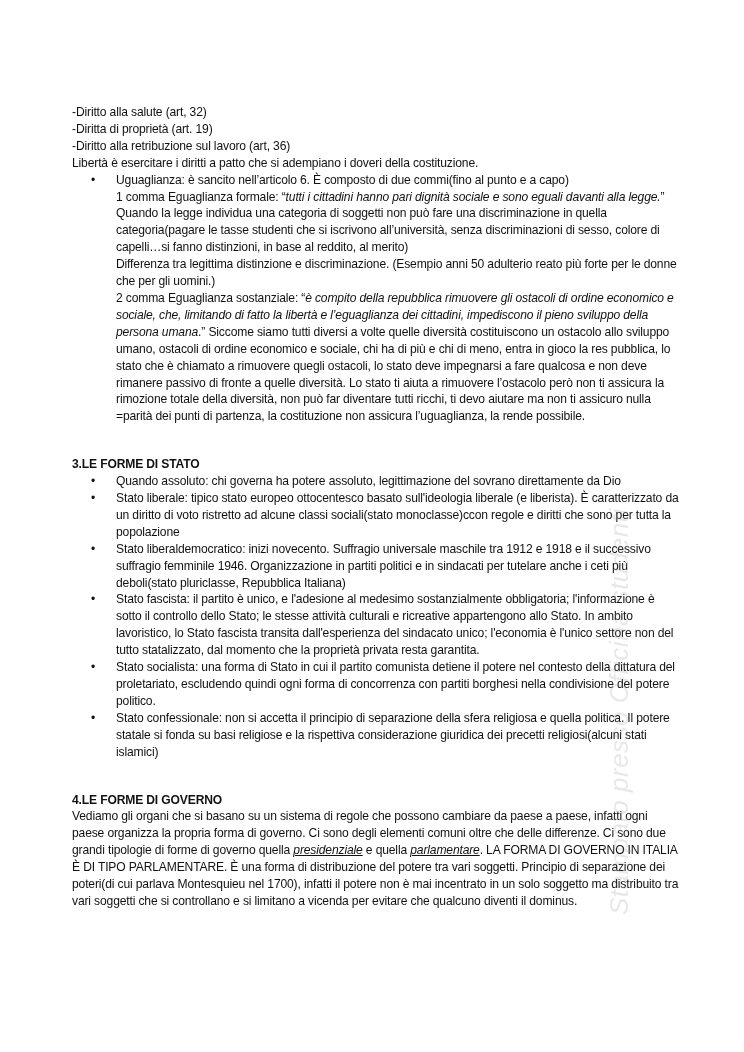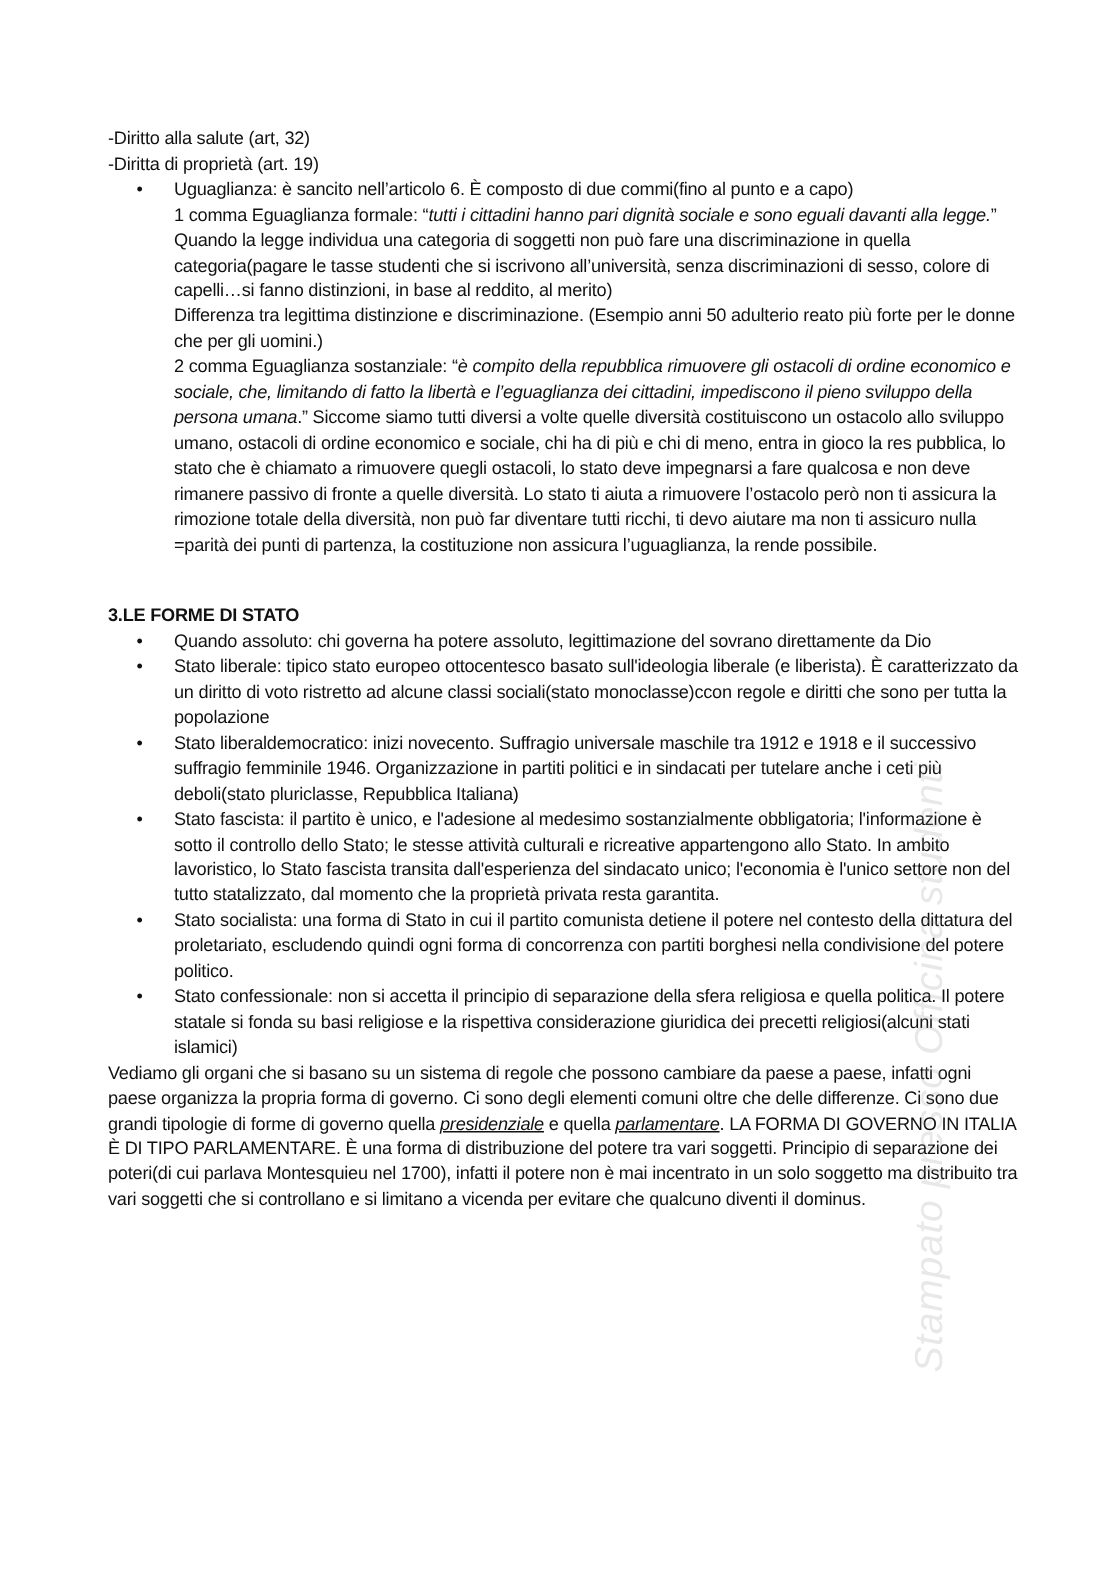--- a/index.html
+++ b/index.html
@@ -1,36 +1,38 @@
 <!DOCTYPE html>
 <html><head>
 <meta charset="utf-8">
 <style>
   html, body { margin: 0; padding: 0; background: #ffffff; }
   body { width: 744px; height: 1052px; position: relative; overflow: hidden;
          font-family: "Liberation Sans", sans-serif; color: #111; }
-  .page { position: absolute; left: 72px; top: 84px; width: 610px;
+  .page { position: absolute; left: 72px; top: 104px; width: 610px;
           font-size: 12.1px; line-height: 16.9px; letter-spacing: -0.15px; }
   .line { white-space: normal; }
   ul.bullets { list-style: none; margin: 0; padding: 0; }
   ul.bullets li { position: relative; padding-left: 44px; }
   ul.bullets li .bullet { position: absolute; left: 19px; top: 0; font-size: 12px; }
   .heading { font-weight: bold; margin-top: 31px; }
   em { font-style: italic; }
   u { text-decoration: underline; font-style: italic; }
   .watermark { position: absolute; left: 604px; top: 915px; transform-origin: 0 0;
                transform: rotate(-90deg); font-size: 26px; font-style: italic;
                color: rgba(150,150,150,0.22); white-space: nowrap; letter-spacing: 0.5px; }
 </style>
 </head>
 <body>
 
 <div class="page">
   <div class="line">-Diritto alla salute (art, 32)</div>
   <div class="line">-Diritta di proprietà (art. 19)</div>
+  <div class="line">-Diritto alla retribuzione sul lavoro (art, 36)</div>
+  <div class="line">Libertà è esercitare i diritti a patto che si adempiano i doveri della costituzione.</div>
 
   <ul class="bullets">
     <li>
       <span class="bullet">•</span>
       <div>Uguaglianza: è sancito nell’articolo 6. È composto di due commi(fino al punto e a capo)</div>
       <div><span>1 comma Eguaglianza formale: “</span><em>tutti i cittadini hanno pari dignità sociale e sono eguali davanti alla legge.</em><span>” Quando la legge individua una categoria di soggetti non può fare una discriminazione in quella categoria(pagare le tasse studenti che si iscrivono all’università, senza discriminazioni di sesso, colore di capelli…si fanno distinzioni, in base al reddito, al merito)</span></div>
       <div>Differenza tra legittima distinzione e discriminazione. (Esempio anni 50 adulterio reato più forte per le donne che per gli uomini.)</div>
       <div><span>2 comma Eguaglianza sostanziale: “</span><em>è compito della repubblica rimuovere gli ostacoli di ordine economico e sociale, che, limitando di fatto la libertà e l’eguaglianza dei cittadini, impediscono il pieno sviluppo della persona umana</em><span>.” Siccome siamo tutti diversi a volte quelle diversità costituiscono un ostacolo allo sviluppo umano, ostacoli di ordine economico e sociale, chi ha di più e chi di meno, entra in gioco la res pubblica, lo stato che è chiamato a rimuovere quegli ostacoli, lo stato deve impegnarsi a fare qualcosa e non deve rimanere passivo di fronte a quelle diversità. Lo stato ti aiuta a rimuovere l’ostacolo però non ti assicura la rimozione totale della diversità, non può far diventare tutti ricchi, ti devo aiutare ma non ti assicuro nulla =parità dei punti di partenza, la costituzione non assicura l’uguaglianza, la rende possibile.</span></div>
     </li>
   </ul>
@@ -38,16 +40,17 @@
   <div class="heading">3.LE FORME DI STATO</div>
   <ul class="bullets">
     <li><span class="bullet">•</span><span>Quando assoluto: chi governa ha potere assoluto, legittimazione del sovrano direttamente da Dio</span></li>
     <li><span class="bullet">•</span><span>Stato liberale: tipico stato europeo ottocentesco basato sull'ideologia liberale (e liberista). È caratterizzato da un diritto di voto ristretto ad alcune classi sociali(stato monoclasse)ccon regole e diritti che sono per tutta la popolazione</span></li>
     <li><span class="bullet">•</span><span>Stato liberaldemocratico: inizi novecento. Suffragio universale maschile tra 1912 e 1918 e il successivo suffragio femminile 1946. Organizzazione in partiti politici e in sindacati per tutelare anche i ceti più deboli(stato pluriclasse, Repubblica Italiana)</span></li>
     <li><span class="bullet">•</span><span>Stato fascista: il partito è unico, e l'adesione al medesimo sostanzialmente obbligatoria; l'informazione è sotto il controllo dello Stato; le stesse attività culturali e ricreative appartengono allo Stato. In ambito lavoristico, lo Stato fascista transita dall'esperienza del sindacato unico; l'economia è l'unico settore non del tutto statalizzato, dal momento che la proprietà privata resta garantita.</span></li>
     <li><span class="bullet">•</span><span>Stato socialista: una forma di Stato in cui il partito comunista detiene il potere nel contesto della dittatura del proletariato, escludendo quindi ogni forma di concorrenza con partiti borghesi nella condivisione del potere politico.</span></li>
     <li><span class="bullet">•</span><span>Stato confessionale: non si accetta il principio di separazione della sfera religiosa e quella politica. Il potere statale si fonda su basi religiose e la rispettiva considerazione giuridica dei precetti religiosi(alcuni stati islamici)</span></li>
   </ul>
 
+  <div class="heading">4.LE FORME DI GOVERNO</div>
   <div><span>Vediamo gli organi che si basano su un sistema di regole che possono cambiare da paese a paese, infatti ogni paese organizza la propria forma di governo. Ci sono degli elementi comuni oltre che delle differenze. Ci sono due grandi tipologie di forme di governo quella </span><u>presidenziale</u><span> e quella </span><u>parlamentare</u><span>. LA FORMA DI GOVERNO IN ITALIA È DI TIPO PARLAMENTARE. È una forma di distribuzione del potere tra vari soggetti. Principio di separazione dei poteri(di cui parlava Montesquieu nel 1700), infatti il potere non è mai incentrato in un solo soggetto ma distribuito tra vari soggetti che si controllano e si limitano a vicenda per evitare che qualcuno diventi il dominus.</span></div>
 </div>
 
 <div class="watermark">Stampato presso Officina studenti</div>
 
 </body></html>

